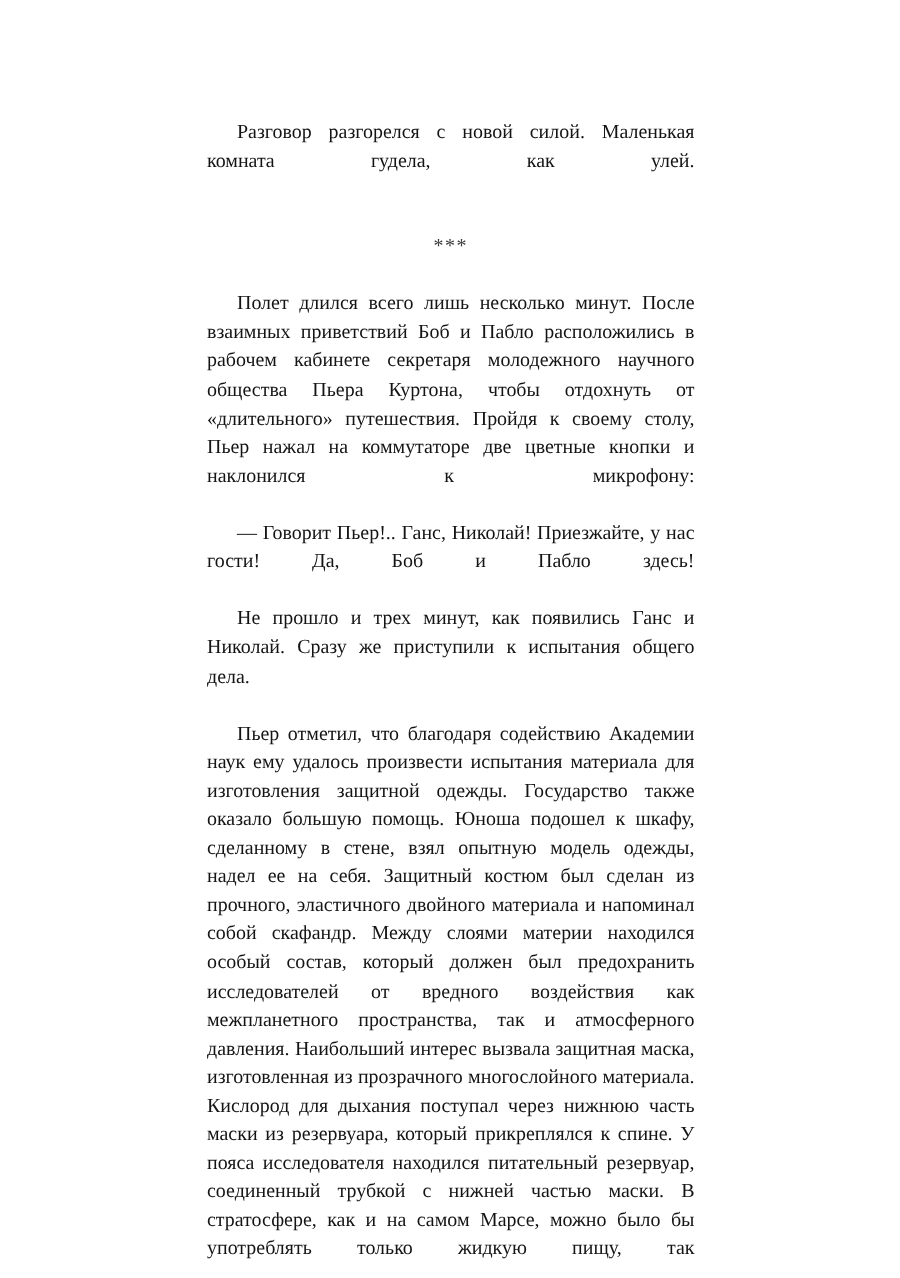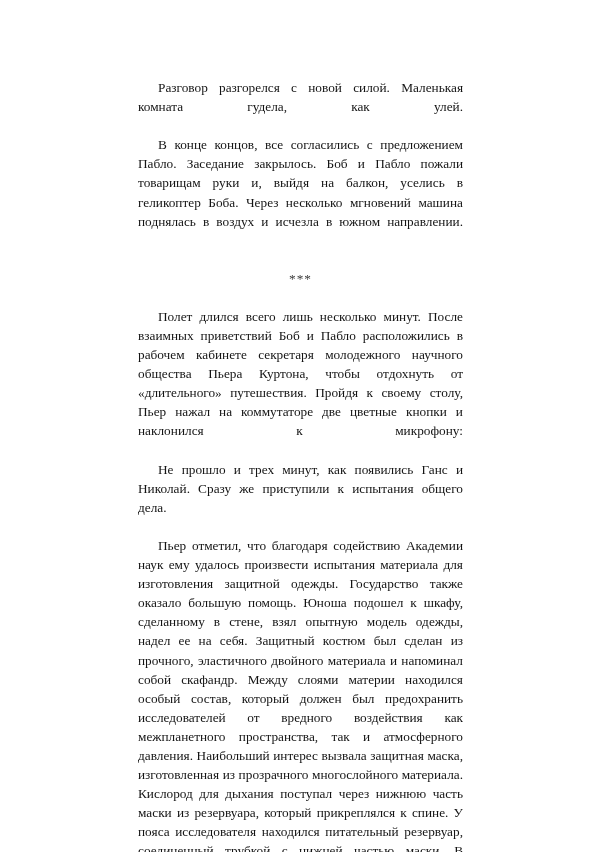--- a/index.html
+++ b/index.html
@@ -77,26 +77,26 @@
 </style>
 </head>
 <body>
 
 <div id="page">
 
   <div id="text-column">
 
     <p class="para">Разговор разгорелся с новой силой. Маленькая комната гудела, как улей.</p>
 
-    <p class="para">В конце концов, все согласились с предложением Пабло. Заседание закрылось. Боб и Пабло пожали товарищам руки и, выйдя на балкон, уселись в геликоптер Боба. Через несколько мгновений машина поднялась в воздух и исчезла в южном направлении.</p>
 
     <div class="scene-break">***</div>
 
     <p class="para">Полет длился всего лишь несколько минут. После взаимных приветствий Боб и Пабло расположились в рабочем кабинете секретаря молодежного научного общества Пьера Куртона, чтобы отдохнуть от «длительного» путешествия. Пройдя к своему столу, Пьер нажал на коммутаторе две цветные кнопки и наклонился к микрофону:</p>
 
+    <p class="para">— Говорит Пьер!.. Ганс, Николай! Приезжайте, у нас гости! Да, Боб и Пабло здесь!</p>
 
     <p class="para">Не прошло и трех минут, как появились Ганс и Николай. Сразу же приступили к испытания общего дела.</p>
 
     <p class="para">Пьер отметил, что благодаря содействию Академии наук ему удалось произвести испытания материала для изготовления защитной одежды. Государство также оказало большую помощь. Юноша подошел к шкафу, сделанному в стене, взял опытную модель одежды, надел ее на себя. Защитный костюм был сделан из прочного, эластичного двойного материала и напоминал собой скафандр. Между слоями материи находился особый состав, который должен был предохранить исследователей от вредного воздействия как межпланетного пространства, так и атмосферного давления. Наибольший интерес вызвала защитная маска, изготовленная из прозрачного многослойного материала. Кислород для дыхания поступал через нижнюю часть маски из резервуара, который прикреплялся к спине. У пояса исследователя находился питательный резервуар, соединенный трубкой с нижней частью маски. В стратосфере, как и на самом Марсе, можно было бы употреблять только жидкую пищу, так</p>
 
   </div>
 
 
 </div>
 

